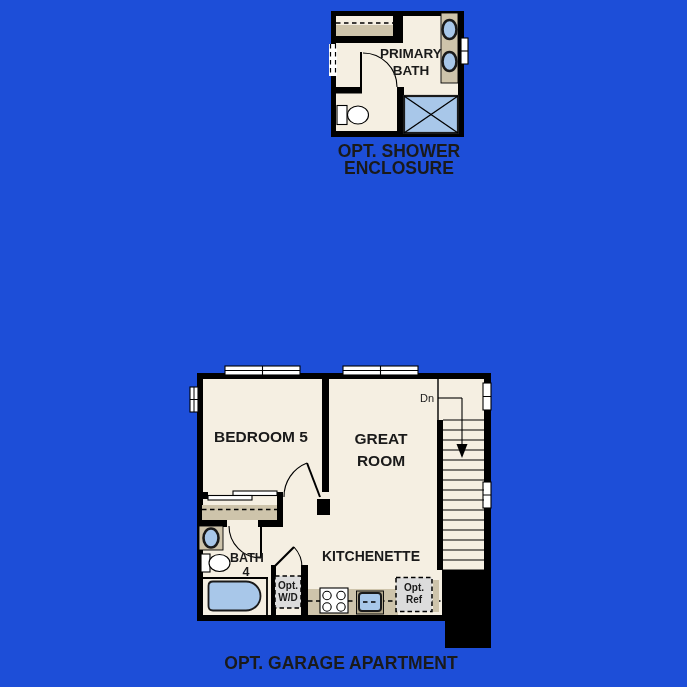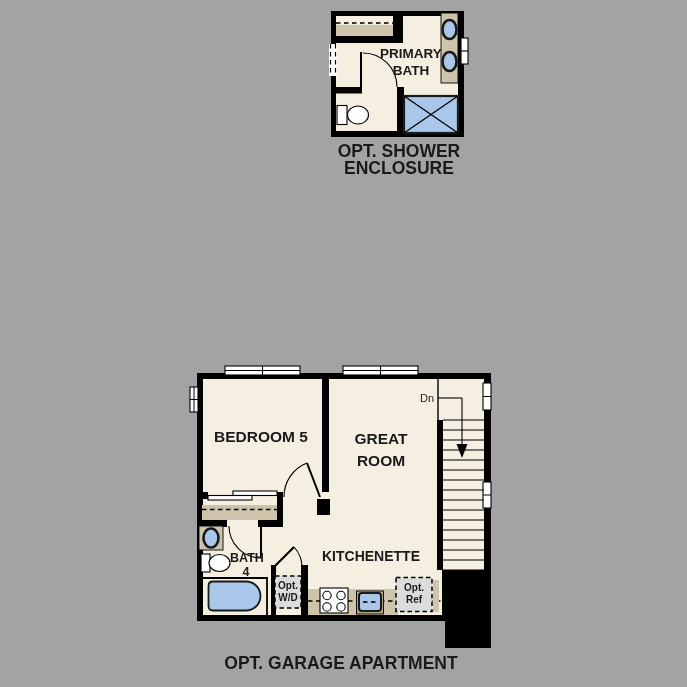--- a/index.html
+++ b/index.html
@@ -1,16 +1,16 @@
 <!DOCTYPE html>
 <html style="--wall: #000000; --ink: #1a1a1a; --floor: #f5efe2; --cabinet: #cec4ab; --cabinet_dark: #b3a88c; --fixture: #a8c7e9; --optbox: #dcdcdc; --window: #ffffff;"><head>
 <meta charset="utf-8">
 <style>
   html,body{margin:0;padding:0;background:#ffffff;}
-  .stage{position:relative;width:687px;height:687px;background:#a3a3a3;overflow:hidden;}
+  .stage{position:relative;width:687px;height:687px;background:#1d4ed8;overflow:hidden;}
   svg{position:absolute;left:0;top:0;}
   .wall-f{fill:var(--wall);}
   .floor-f{fill:var(--floor);}
   .tan-f{fill:var(--cabinet);}
   .tan-s{fill:var(--cabinet);stroke:var(--wall);stroke-width:.9;}
   .tan2-s{fill:var(--cabinet_dark);stroke:var(--wall);stroke-width:.9;}
   .blue-s{fill:var(--fixture);stroke:var(--ink);}
   .white-s{fill:var(--window);stroke:var(--wall);stroke-width:1.1;}
   .white-f{fill:var(--window);}
   .gray-d{fill:var(--optbox);stroke:var(--wall);stroke-width:1.5;stroke-dasharray:4.5 3;}

